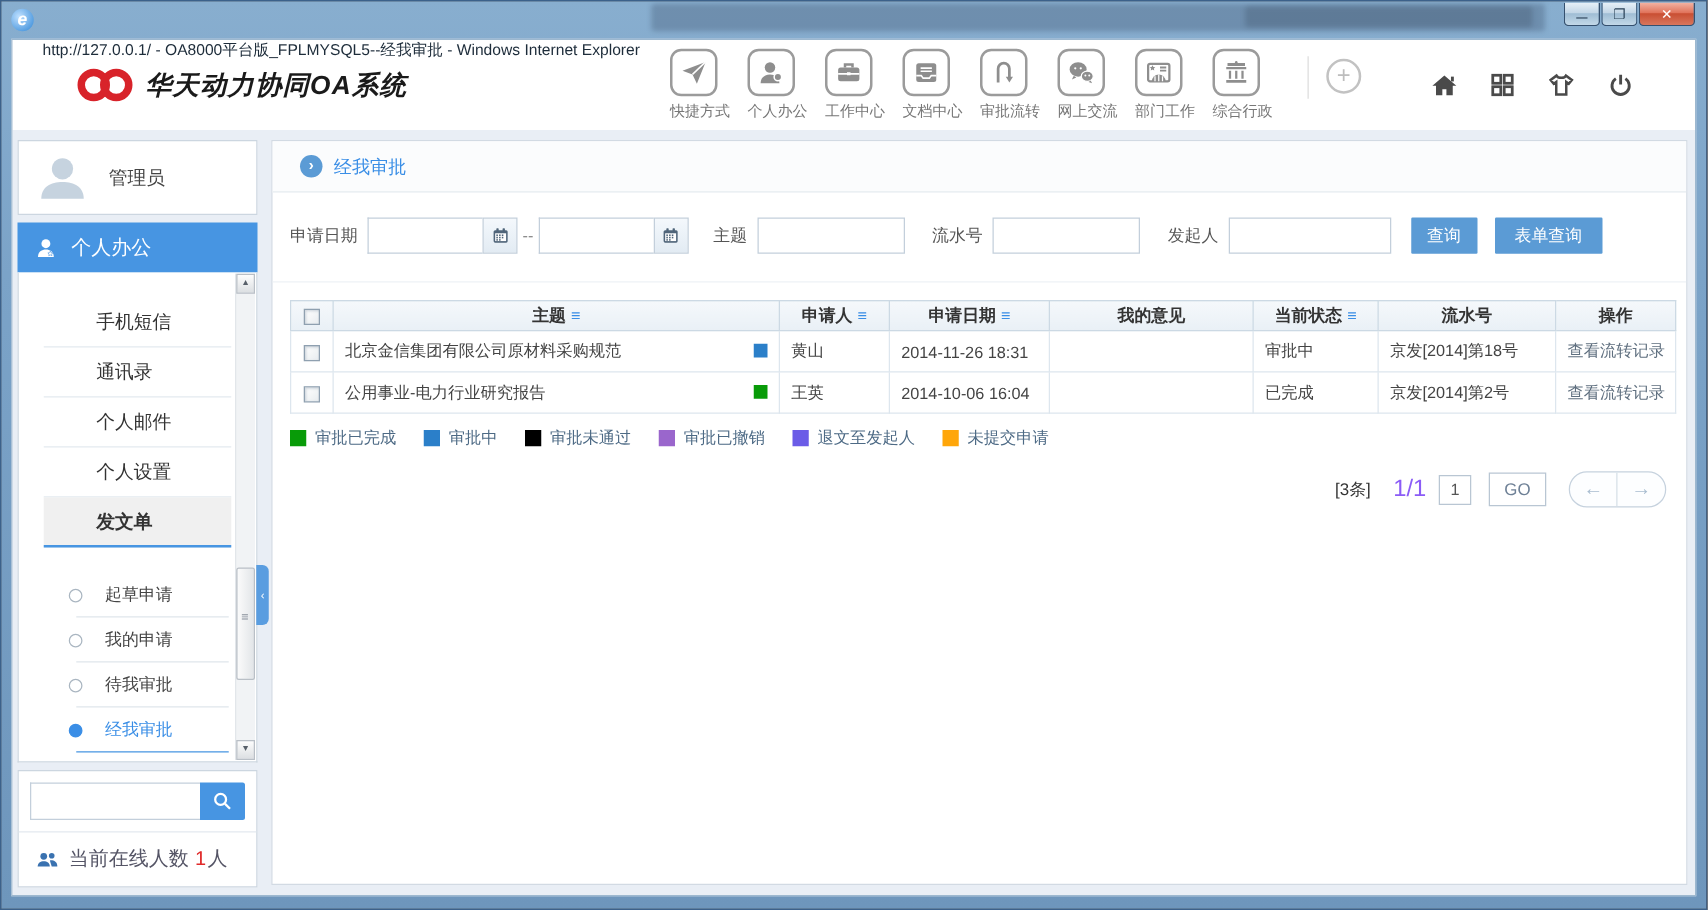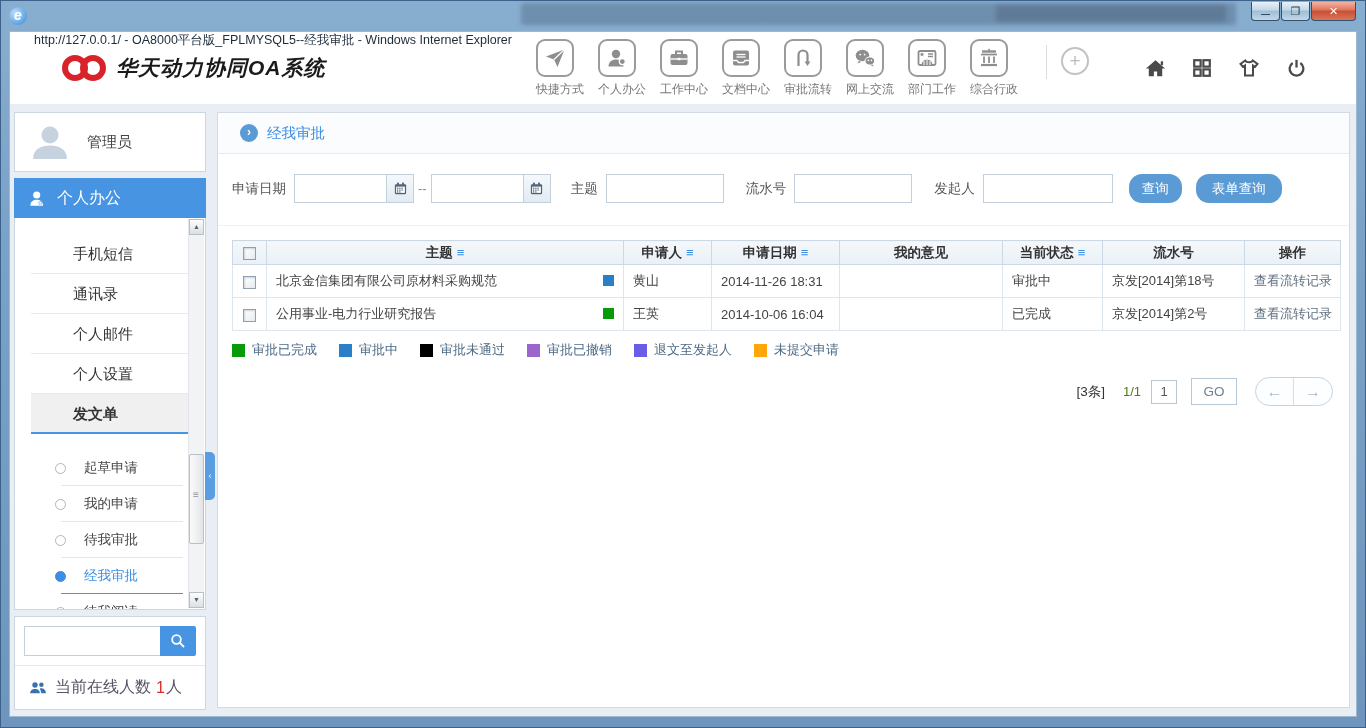--- a/index.html
+++ b/index.html
@@ -41,21 +41,21 @@
   
   .app-body{position:absolute;top:72px;left:0;right:0;bottom:0;background:#e9eef5;}
   
   .sidebar{position:absolute;left:4px;top:8px;width:192px;bottom:6px;}
   .user-card{background:#fff;border:1px solid #ccd6e0;height:60px;display:flex;align-items:center;padding:0 12px;}
   .avatar{width:46px;height:46px;margin-right:14px;flex:0 0 auto;}
   .user-name{font-size:15px;color:#444;}
   .side-section{margin-top:6px;height:40px;background:#4795e2;color:#fff;display:flex;align-items:center;padding:0 14px;font-size:16px;cursor:pointer;}
   .side-section svg{margin-right:10px;}
   .menu-panel{position:relative;background:#fff;border:1px solid #ccd6e0;border-top:none;height:392px;overflow:hidden;}
-  .menu-list{list-style:none;margin:0;padding:16px;}
+  .menu-list{list-style:none;margin:16px;padding:4px;}
   .menu-item{height:40px;line-height:40px;padding-left:42px;font-size:15px;color:#333;border-bottom:1px solid #e4eaf0;cursor:pointer;}
   .menu-item.active{background:#f0f0f0;border-bottom:2px solid #4795e2;font-weight:bold;}
   .sub-item{height:36px;display:flex;align-items:center;padding-left:40px;font-size:13.5px;color:#444;cursor:pointer;position:relative;}
   .sub-item:after{content:"";position:absolute;left:46px;right:22px;bottom:0;border-bottom:1px solid #dfe6ec;}
   .sub-item.active{color:#3a8ee6;}
   .sub-item.active:after{border-bottom:1px solid #4795e2;}
   .radio{width:11px;height:11px;border:1px solid #aab6c1;border-radius:50%;margin-right:18px;flex:0 0 auto;background:#fff;}
   .sub-item.active .radio{background:#3a8ee6;border-color:#3a8ee6;}
   
   .scrollbar{position:absolute;top:1px;right:1px;bottom:1px;width:16px;background:#f1f3f5;border-left:1px solid #e2e6ea;}
@@ -80,42 +80,42 @@
   .bc-ico{width:18px;height:18px;border-radius:50%;background:#5b9bd5;color:#fff;font-size:12px;font-weight:bold;text-align:center;line-height:17px;margin-right:9px;}
   .bc-text{color:#3a8ee6;font-size:14.5px;}
   .filters{display:flex;align-items:center;padding:20px 14px 22px 14px;border-bottom:1px solid #eef2f6;}
   .f-label{font-size:13.5px;color:#555;margin-right:8px;white-space:nowrap;}
   .date-group{display:flex;align-items:stretch;}
   .f-input{height:29px;border:1px solid #c3cfdb;font-size:13px;padding:0 6px;outline:none;background:#fff;}
   .date-input{width:92px;border-right:none;}
   .cal-btn{width:28px;height:29px;border:1px solid #c3cfdb;background:linear-gradient(180deg,#f4f8fc,#e2ebf3);display:flex;align-items:center;justify-content:center;cursor:pointer;}
   .range-sep{color:#888;margin:0 4px;font-size:13px;}
   .txt-input{width:118px;margin-right:22px;}
-  .btn-blue{height:29px;background:#5b9bd5;color:#fff;border:none;font-size:13.5px;padding:0 13px;cursor:pointer;margin-left:10px;border-radius:13px;}
+  .btn-blue{height:29px;background:#5b9bd5;color:#fff;border:none;font-size:13.5px;padding:0 13px;cursor:pointer;margin-left:10px;border-radius:1px;}
   .btn-blue.wide{padding:0 16px;margin-left:14px;}
   
   .table-wrap{margin:14px 14px 0 14px;}
   table{width:100%;border-collapse:collapse;table-layout:fixed;}
   th{height:24px;background:linear-gradient(180deg,#f5f8fb,#e9f0f6);border:1px solid #ccd9e4;
      font-size:13.5px;color:#333;font-weight:bold;text-align:center;}
   td{height:33px;border:1px solid #dde6ee;font-size:13px;color:#444;padding:0 9px;overflow:hidden;white-space:nowrap;}
   tr td:first-child,th:first-child{text-align:center;padding:0;}
   .sort-ico{color:#3a8ee6;font-size:13px;margin-left:4px;}
   .cbx{display:inline-block;width:13px;height:13px;border:1px solid #8fa0b0;background:linear-gradient(135deg,#fff,#e8ecef);box-shadow:inset 1px 1px 2px rgba(120,140,160,.35);vertical-align:middle;cursor:pointer;}
   .subject-cell{position:relative;padding-right:28px;}
   .flag-sq{position:absolute;right:9px;top:10px;width:11px;height:11px;}
   .action-link{color:#5f6f7f;cursor:pointer;}
   
   .legend{display:flex;align-items:center;margin:10px 14px 0 14px;gap:22px;}
   .lg-item{display:flex;align-items:center;font-size:13px;color:#4d6a85;}
   .lg-sq{width:13px;height:13px;margin-right:7px;}
   
   .pager{display:flex;align-items:center;justify-content:flex-end;margin:18px 16px 0 0;gap:10px;}
   .pg-total{font-size:13.5px;color:#333;margin-right:8px;}
-  .pg-cur{font-size:13px;color:#4d7c0f;}
+  .pg-cur{font-size:19px;color:#8b5cf6;}
   .pg-input{width:26px;height:24px;border:1px solid #b9c6d3;text-align:center;font-size:13px;color:#555;outline:none;padding:0;}
   .pg-go{width:46px;height:27px;border:1px solid #b9c6d3;background:#fff;color:#6e8096;font-size:13.5px;cursor:pointer;margin-left:4px;}
   .pg-arrows{display:flex;height:29px;border:1px solid #c6d2de;border-radius:15px;overflow:hidden;margin-left:8px;background:#fdfeff;}
   .pg-arrow{width:38px;display:flex;align-items:center;justify-content:center;color:#a9bdd0;font-size:16px;cursor:pointer;}
   .pg-arrow:first-child{border-right:1px solid #d6dfe8;}
 </style>
 </head>
 <body>
 
 <div class="window">

